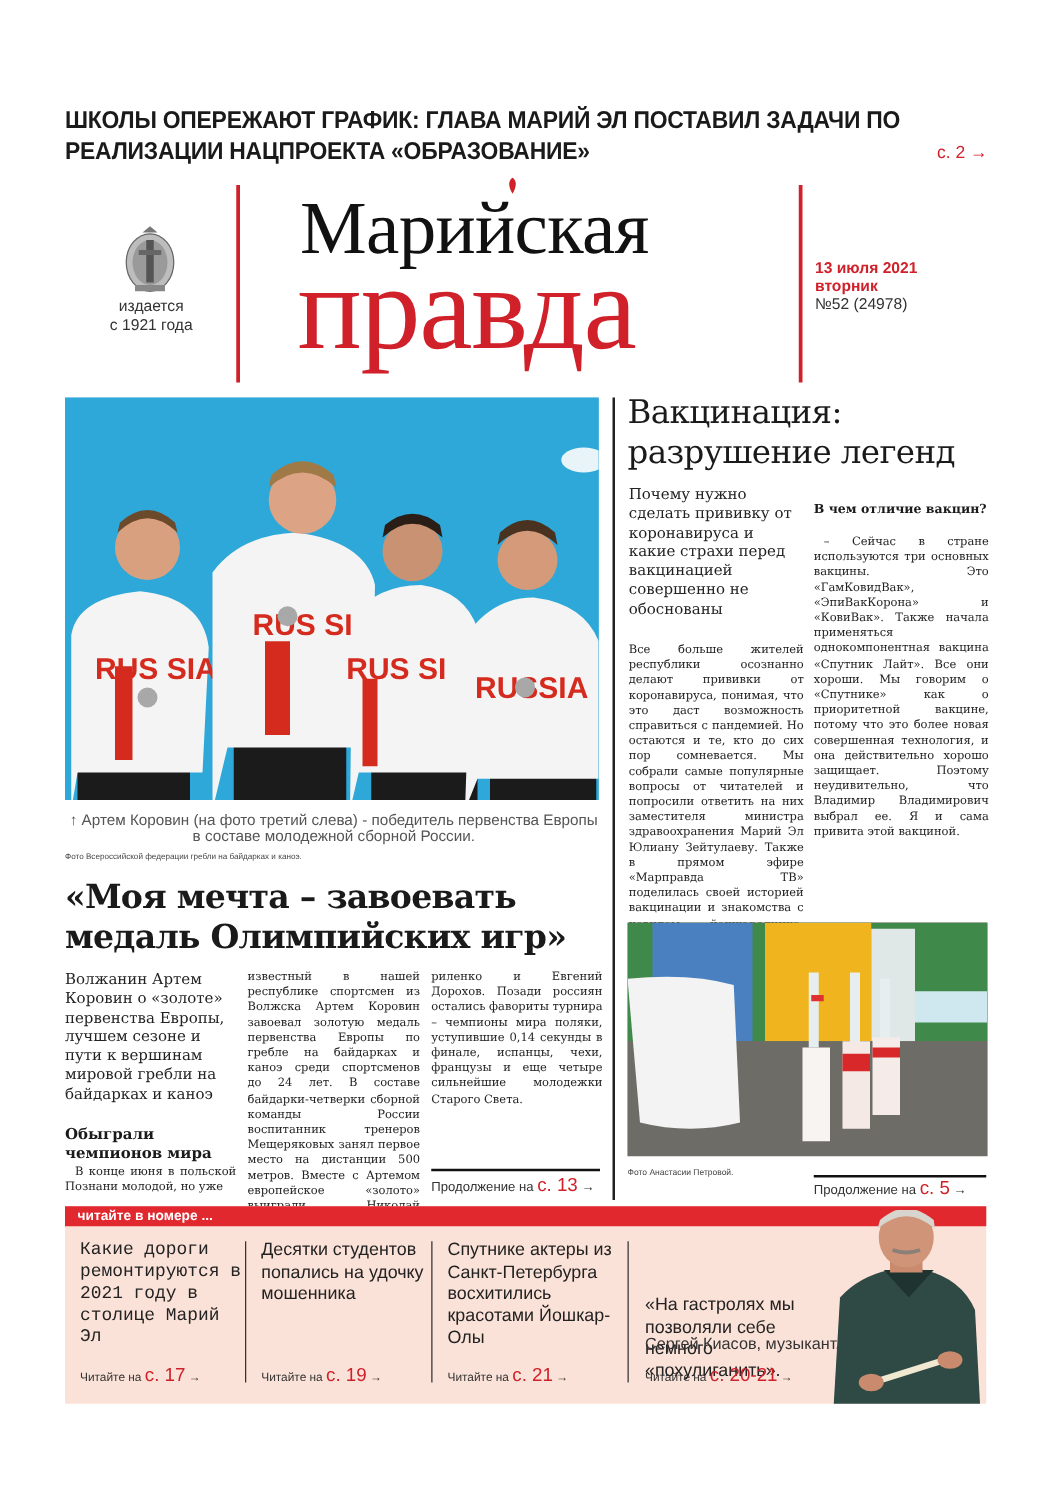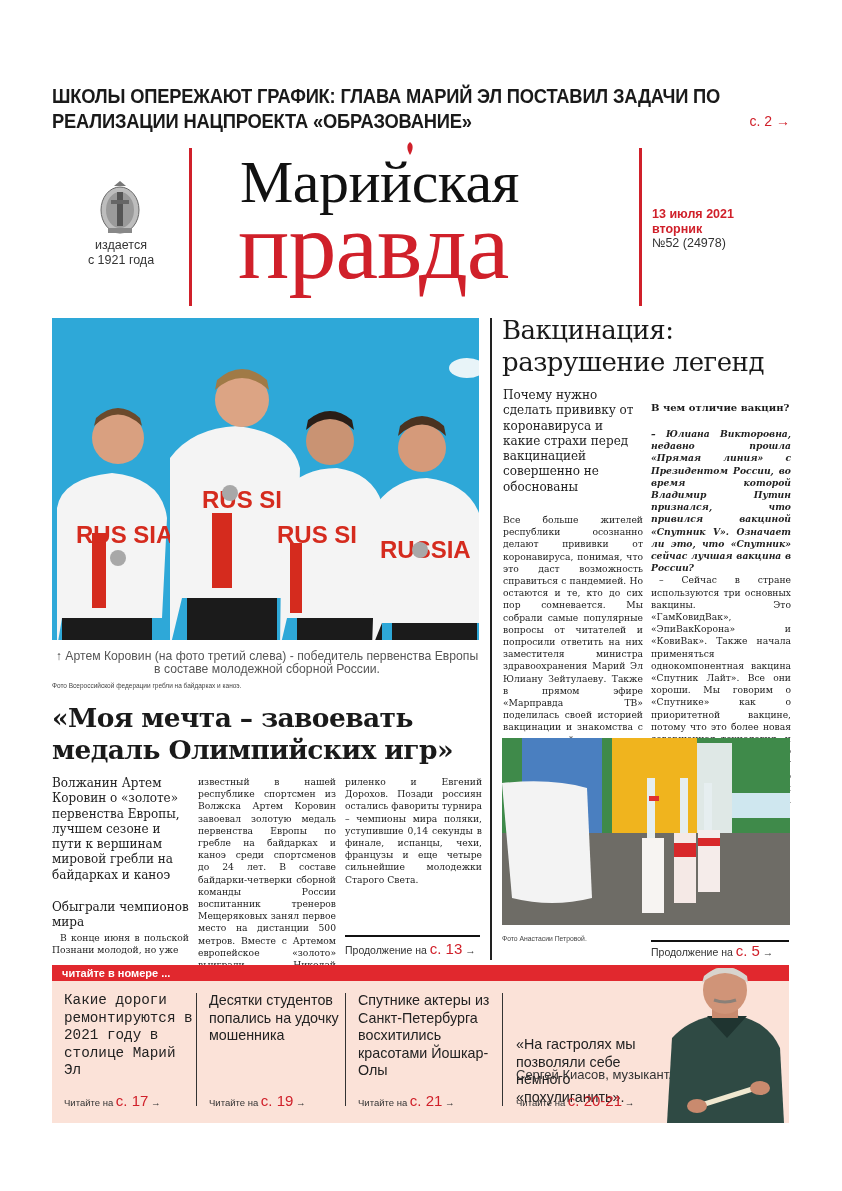--- a/index.html
+++ b/index.html
@@ -22,21 +22,21 @@
   .date-red { color: #d0202a; font-weight: bold; }
   .issue { color: #333; }
 
   
   .main-photo { left: 52px; top: 318px; width: 427px; height: 322px; background: #2ea8d8; overflow: hidden; }
   .photo-caption { left: 52px; top: 650px; width: 430px; font-size: 12.2px; line-height: 13px; color: #555; text-align: center; }
   .photo-credit { left: 52px; top: 682px; font-size: 6.5px; color: #444; }
 
   .lead-headline { left: 52px; top: 702px; width: 440px; font-family: "DejaVu Serif", serif; font-weight: bold; font-size: 26.5px; line-height: 32px; color: #1a1a1a; letter-spacing: -0.6px; }
   .lead-dek { left: 52px; top: 776px; width: 140px; font-family: "DejaVu Serif", serif; font-size: 12px; line-height: 15.3px; color: #222; }
-  .sub-head { left: 52px; top: 900px; width: 140px; font-family: "DejaVu Serif", serif; font-weight: normal; font-size: 12px; line-height: 14.5px; color: #1a1a1a; }
+  .sub-head { left: 52px; top: 900px; width: 140px; font-family: "DejaVu Serif", serif; font-weight: bold; font-size: 12px; line-height: 14.5px; color: #1a1a1a; }
   .body-text { font-family: "DejaVu Serif", serif; font-size: 9.2px; line-height: 12.2px; color: #222; text-align: justify; hyphens: auto; }
   .col-a { left: 52px; top: 932px; width: 137px; text-indent: 8px; }
   .col-b { left: 198px; top: 776px; width: 138px; }
   .col-c { left: 345px; top: 776px; width: 137px; }
 
   .continue-rule { height: 1.5px; background: #111; }
   .continue { font-size: 10.5px; color: #333; }
   .continue .pg { color: #d0202a; font-size: 15px; }
 
   .vrule-black { left: 490px; top: 318px; width: 1.5px; height: 642px; background: #222; }
@@ -150,21 +150,20 @@
   <span>→</span>
 </div>
 
 <div class="abs vrule-black"></div>
 
 <div class="abs vac-title">Вакцинация: разрушение легенд</div>
 <div class="abs vac-dek">Почему нужно сделать прививку от коронавируса и какие страхи перед вакцинацией совершенно не обоснованы</div>
 <div class="abs vac-q">В чем отличие вакцин?</div>
 <div class="abs body-text vac-col1">Все больше жителей республики осознанно делают прививки от коронавируса, понимая, что это даст возможность справиться с пандемией. Но остаются и те, кто до сих пор сомневается. Мы собрали самые популярные вопросы от читателей и попросили ответить на них заместителя министра здравоохранения Марий Эл Юлиану Зейтулаеву. Также в прямом эфире «Марправда ТВ» поделилась своей историей вакцинации и знакомства с ковидом йошкаролинка, живущая в Дубае, Татьяна Дульская.</div>
 <div class="abs body-text vac-col2">
-  <div class="italic">– Юлиана Викторовна, недавно прошла «Прямая линия» с Президентом России, во время которой Владимир Путин признался, что привился вакциной «Спутник V». Означает ли это, что «Спутник» сейчас лучшая вакцина в России?</div>
   <div class="ans">– Сейчас в стране используются три основных вакцины. Это «ГамКовидВак», «ЭпиВакКорона» и «КовиВак». Также начала применяться однокомпонентная вакцина «Спутник Лайт». Все они хороши. Мы говорим о «Спутнике» как о приоритетной вакцине, потому что это более новая совершенная технология, и она действительно хорошо защищает. Поэтому неудивительно, что Владимир Владимирович выбрал ее. Я и сама привита этой вакциной.</div>
 </div>
 <div class="abs vac-photo">
   <svg width="288" height="187" viewBox="0 0 288 187">
     <rect width="288" height="187" fill="#6f6d66"></rect>
     <rect x="0" y="0" width="288" height="95" fill="#3f8a4a"></rect>
     <rect x="20" y="0" width="80" height="95" fill="#4a7fc0"></rect>
     <rect x="110" y="0" width="85" height="95" fill="#f0b41e"></rect>
     <rect x="195" y="5" width="35" height="90" fill="#dfe8e6"></rect>
     <rect x="230" y="55" width="58" height="25" fill="#cfe7ef"></rect>

